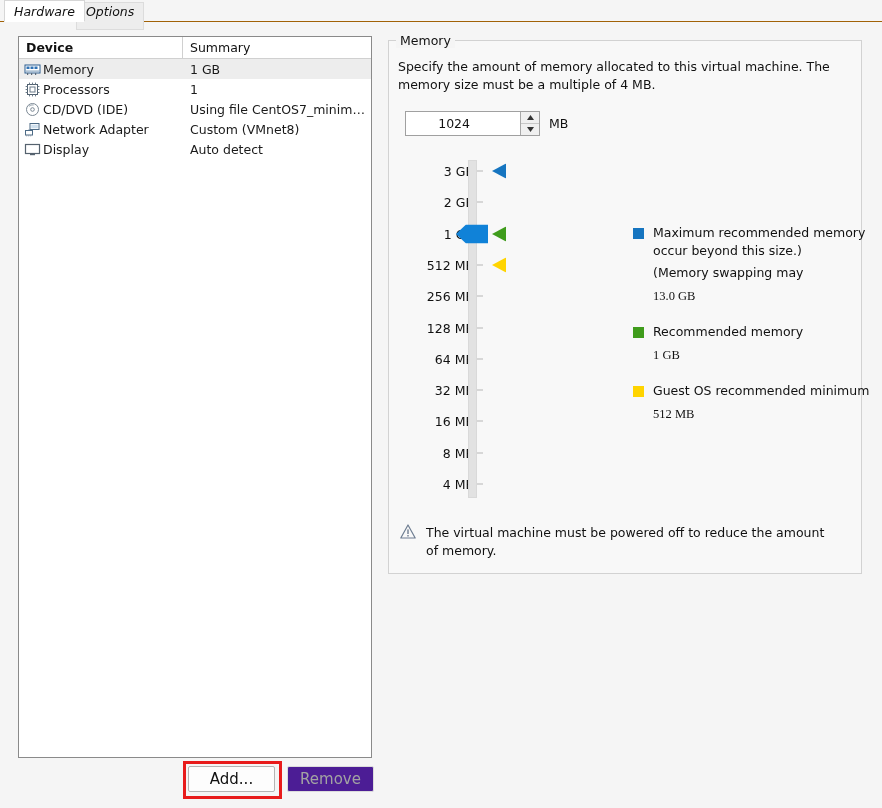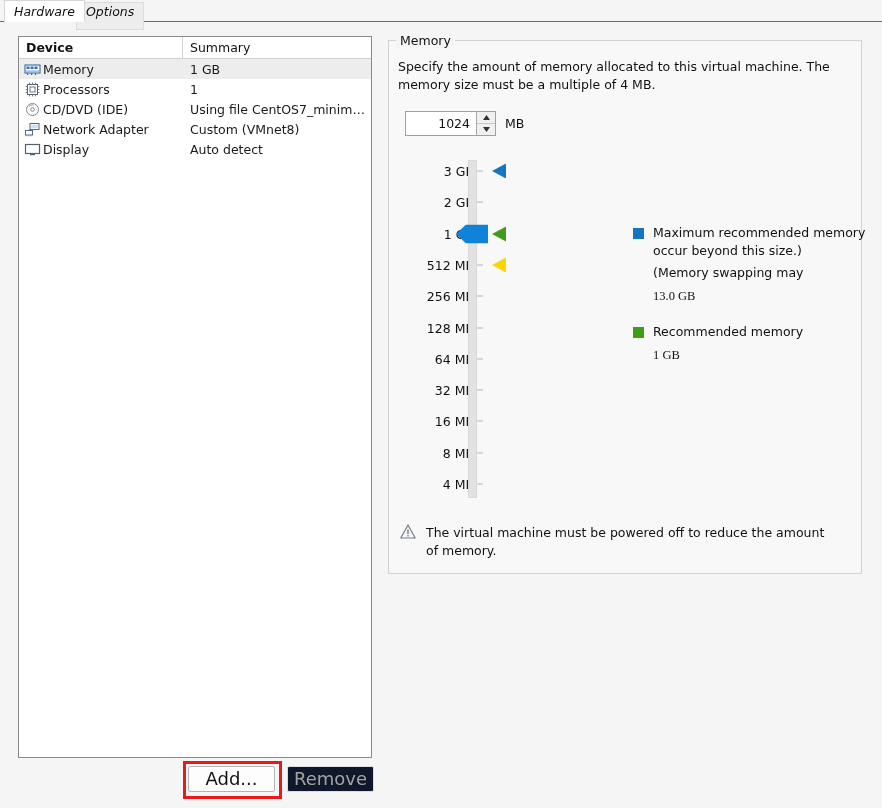--- a/index.html
+++ b/index.html
@@ -132,30 +132,30 @@
   }
   .btn {
     position: absolute;
     top: 0;
     height: 26px;
     width: 87px;
     background: #fdfdfd;
     border: 1px solid #b4b4b4;
     border-radius: 2px;
     font-family: "DejaVu Sans", "Liberation Sans", sans-serif;
-    font-size: 18px;
+    font-size: 15px;
     color: #111;
     text-align: center;
     line-height: 24px;
     box-sizing: border-box;
     cursor: default;
     padding: 0;
   }
   .btn.add { left: 0; }
-  .btn.remove { left: 99px; color: #a3a3a3; border-color: #dcdcdc; background: #0f172a; }
+  .btn.remove { left: 99px; color: #a3a3a3; border-color: #dcdcdc; background: #4c1d95; }
   .redbox {
     position: absolute;
     left: 183px;
     top: 761px;
     width: 99px;
     height: 38px;
     border: 3px solid #e81b1b;
     box-sizing: border-box;
     pointer-events: none;
   }
@@ -200,20 +200,21 @@
   }
   .memrow .lbl { color: #111; }
   .spin {
     margin-left: 7px;
     display: flex;
     align-items: stretch;
     height: 25px;
     border: 1px solid #a0a0a0;
     background: #ffffff;
     box-sizing: border-box;
+    gap: 44px;
   }
   .spin input {
     width: 62px;
     border: none;
     outline: none;
     text-align: right;
     padding: 0 6px 0 2px;
     font-family: "DejaVu Sans", "Liberation Sans", sans-serif;
     font-size: 12.5px;
     color: #111;
@@ -500,20 +501,25 @@
       <div class="legend-title">Maximum recommended memory</div>
       <div class="legend-sub">occur beyond this size.)</div>
       <div class="legend-sub" style="margin-top: 4px;">(Memory swapping may</div>
       <div class="legend-val" style="margin-top: 5px;">13.0 GB</div>
     </div>
     <div class="legend-item" style="margin-bottom: 18px;">
       <span class="swatch" style="background: rgb(63, 156, 28);"></span>
       <div class="legend-title">Recommended memory</div>
       <div class="legend-val" style="margin-top: 5px;">1 GB</div>
     </div>
+    <div class="legend-item" style="margin-bottom: 18px;">
+      <span class="swatch" style="background: rgb(255, 212, 0);"></span>
+      <div class="legend-title">Guest OS recommended minimum</div>
+      <div class="legend-val" style="margin-top: 5px;">512 MB</div>
+    </div>
   </div>
 
 <div class="warning">
   <span>
     <svg width="16" height="15" viewBox="0 0 16 15">
       <polygon points="8,1 15.2,14 0.8,14" fill="#f8f8f8" stroke="#6e7d91" stroke-width="1.2" stroke-linejoin="round"></polygon>
       <rect x="7.3" y="5.4" width="1.4" height="4.6" fill="#6e7d91"></rect>
       <rect x="7.3" y="11" width="1.4" height="1.5" fill="#6e7d91"></rect>
     </svg>
   </span>

